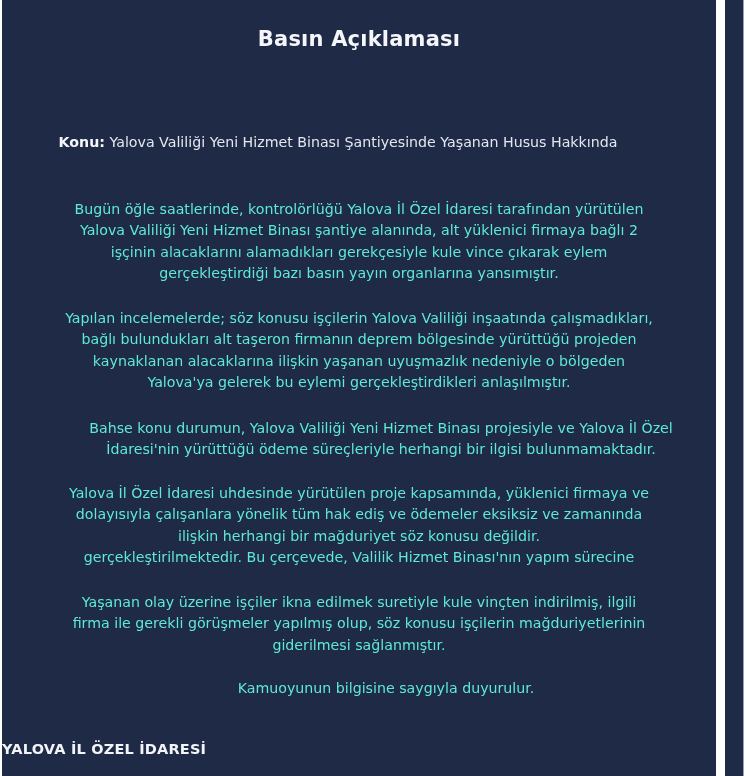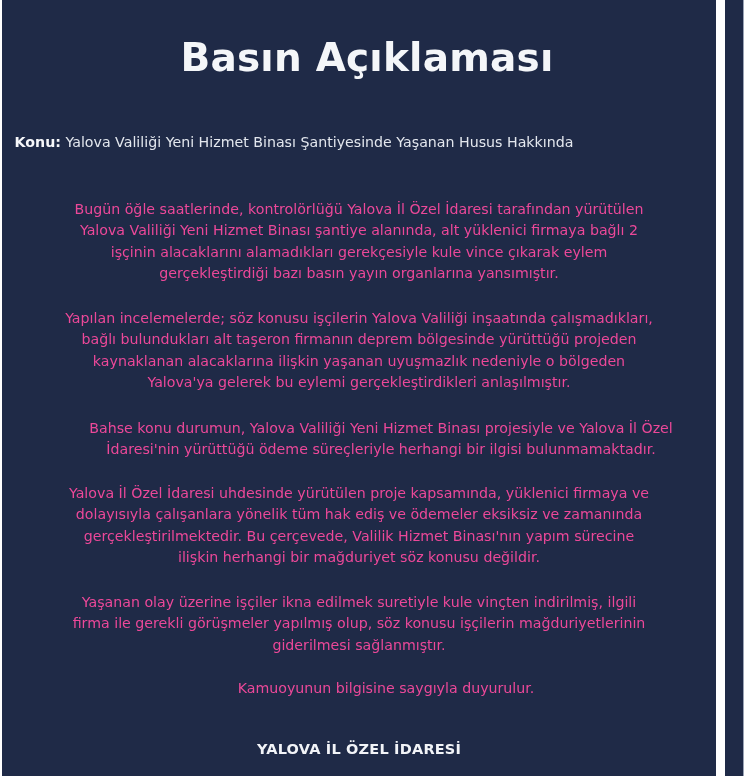--- a/index.html
+++ b/index.html
@@ -34,67 +34,67 @@
     height: 776px;
     background: #1f2a47;
     border-right: 1px solid #9aa3b5;
   }
   .title {
     position: absolute;
     left: 0;
     width: 714px;
     top: 27px;
     text-align: center;
-    font-size: 39px;
+    font-size: 21px;
     font-weight: bold;
     color: #f4f6f9;
     letter-spacing: 0.2px;
-    margin: 8px;
+    margin: 0;
   }
   .subject {
     position: absolute;
     left: 0;
     width: 584px;
     top: 134px;
     text-align: center;
     font-size: 14.2px;
     color: #e3e7ee;
     margin: 0;
     white-space: nowrap;
+    padding-left: 44px;
   }
   .subject .subject-label {
     font-weight: bold;
     color: #f6f7fa;
   }
   .para {
     position: absolute;
     left: 0;
     width: 714px;
     margin: 0;
     text-align: center;
     font-size: 14.2px;
     line-height: 21.3px;
-    color: #ec4899;
+    color: #5eead4;
   }
   .para .line {
     display: block;
     white-space: nowrap;
   }
   .p1 { top: 199px; }
   .p2 { top: 308px; }
   .p3 { top: 418px; padding-left: 22px; }
   .p4 { top: 483px; }
   .p5 { top: 592px; }
   .closing { top: 678px; padding-left: 27px; }
   .signature {
     position: absolute;
     left: 0;
     width: 714px;
     top: 741px;
-    text-align: center;
     font-size: 14.5px;
     font-weight: bold;
     color: #f2f4f8;
     margin: 0;
     letter-spacing: 0.2px;
   }
 </style>
 </head>
 <body>
 
@@ -122,22 +122,22 @@
     </p>
 
     <p class="para p3">
       <span class="line">Bahse konu durumun, Yalova Valiliği Yeni Hizmet Binası projesiyle ve Yalova İl Özel</span>
       <span class="line">İdaresi'nin yürüttüğü ödeme süreçleriyle herhangi bir ilgisi bulunmamaktadır.</span>
     </p>
 
     <p class="para p4">
       <span class="line">Yalova İl Özel İdaresi uhdesinde yürütülen proje kapsamında, yüklenici firmaya ve</span>
       <span class="line">dolayısıyla çalışanlara yönelik tüm hak ediş ve ödemeler eksiksiz ve zamanında</span>
+      <span class="line">ilişkin herhangi bir mağduriyet söz konusu değildir.</span>
       <span class="line">gerçekleştirilmektedir. Bu çerçevede, Valilik Hizmet Binası'nın yapım sürecine</span>
-      <span class="line">ilişkin herhangi bir mağduriyet söz konusu değildir.</span>
     </p>
 
     <p class="para p5">
       <span class="line">Yaşanan olay üzerine işçiler ikna edilmek suretiyle kule vinçten indirilmiş, ilgili</span>
       <span class="line">firma ile gerekli görüşmeler yapılmış olup, söz konusu işçilerin mağduriyetlerinin</span>
       <span class="line">giderilmesi sağlanmıştır.</span>
     </p>
 
     <p class="para closing">
       <span class="line">Kamuoyunun bilgisine saygıyla duyurulur.</span>

